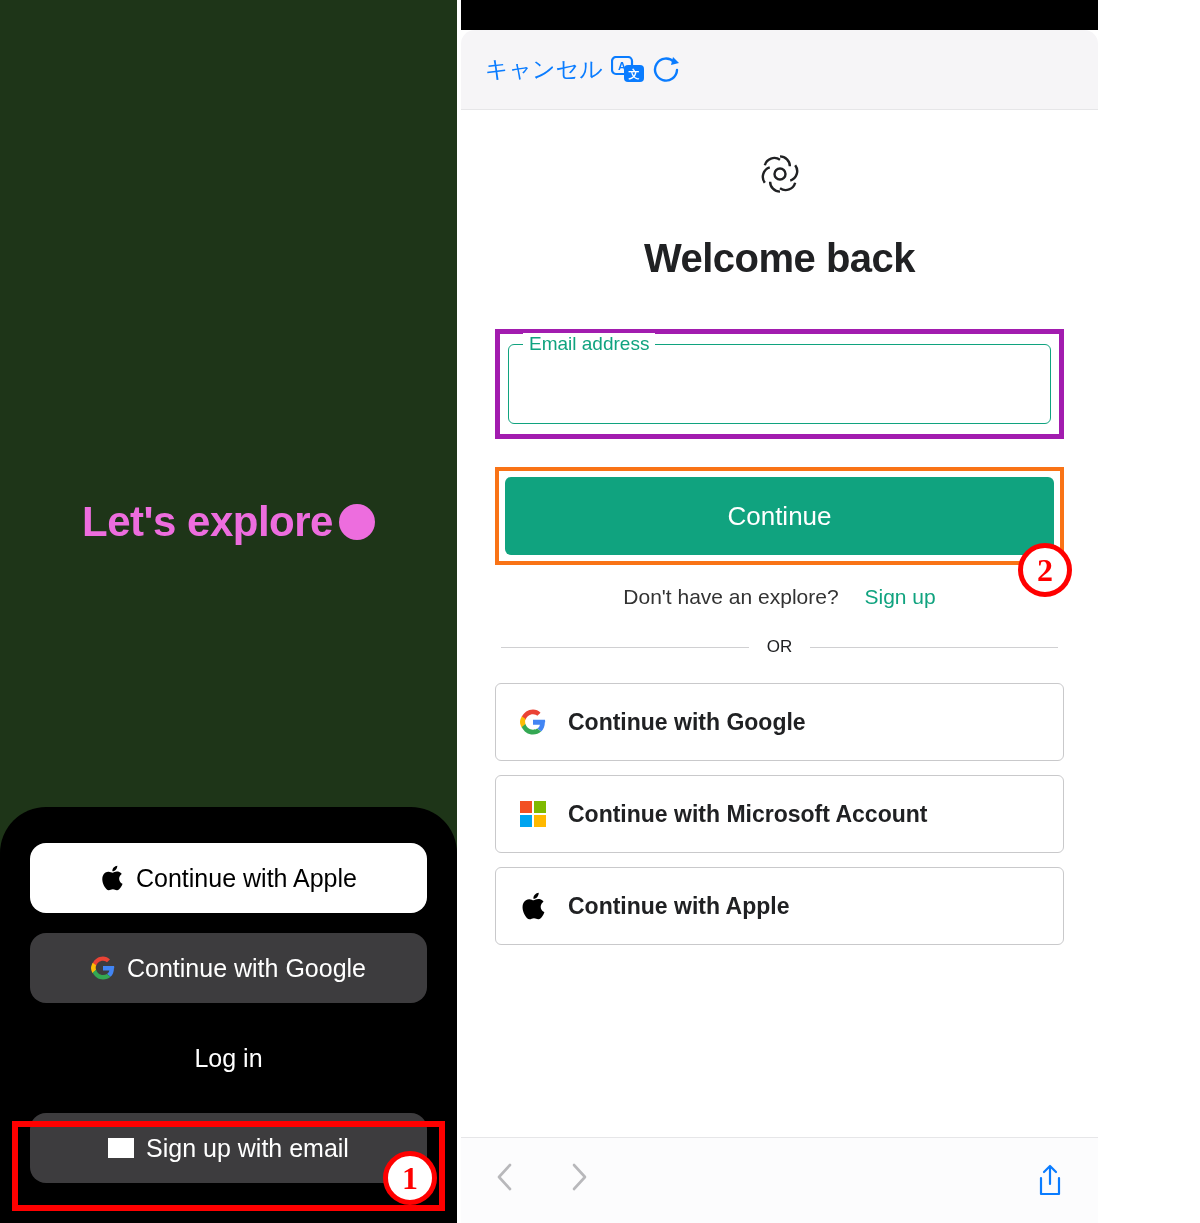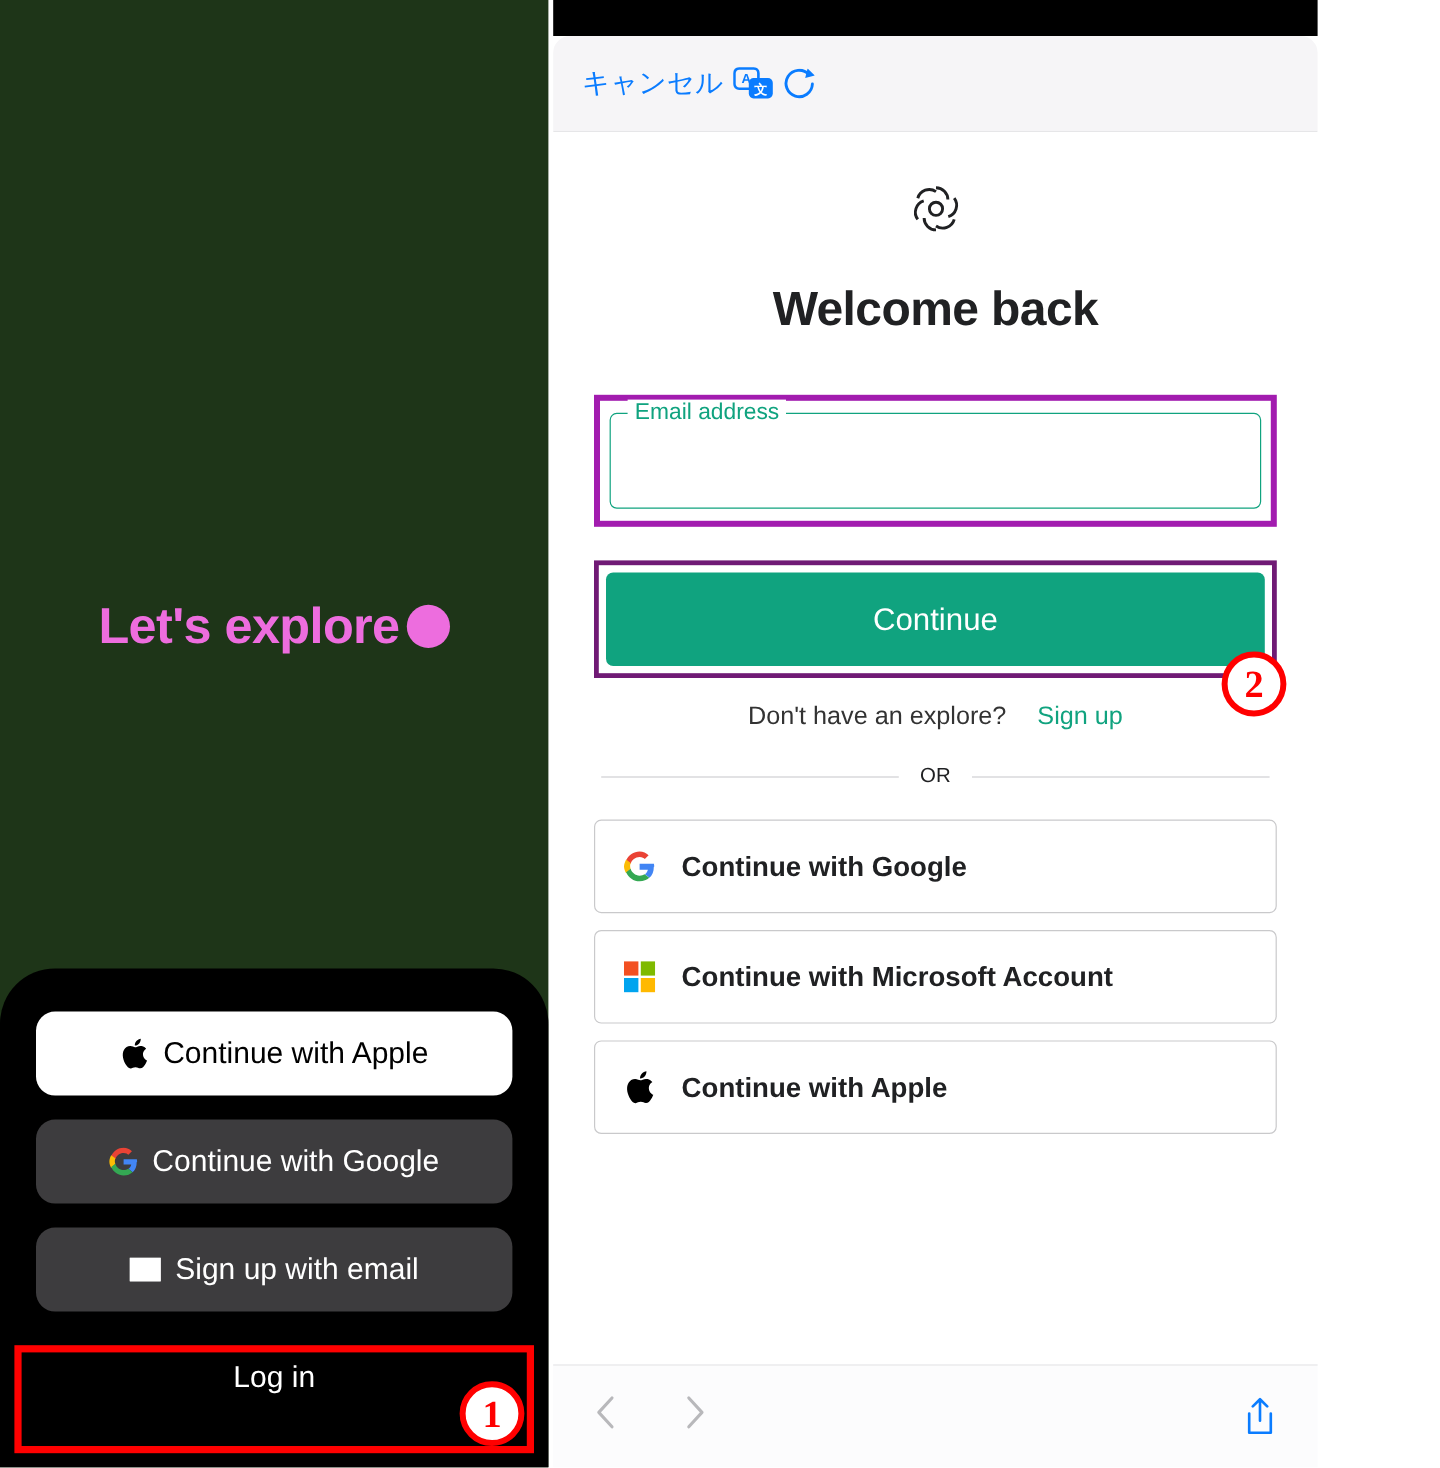--- a/index.html
+++ b/index.html
@@ -40,21 +40,21 @@
   .right-body { flex: 1; overflow: hidden; padding: 0 28px; }
   .logo-row { display: flex; justify-content: center; padding: 42px 0 40px 0; }
   .welcome { text-align: center; font-size: 40px; font-weight: 700; color: #202123; margin-bottom: 48px; letter-spacing: -0.5px;}
 
   .form-area { position: relative; padding: 0 6px; }
   .email-field-wrap { position: relative; border: 5px solid #a21caf; padding: 10px 8px 10px 8px; margin-bottom: 28px; }
   .email-box { position: relative; height: 80px; border: 1.5px solid #10a37f; border-radius: 6px; }
   .email-legend { position: absolute; top: -12px; left: 14px; background: #fff; padding: 0 6px; color: #10a37f; font-size: 19px; }
   .email-input { position: absolute; inset: 0; width: 100%; border: none; background: transparent; outline: none; font-size: 22px; padding: 0 16px; }
 
-  .continue-wrap { position: relative; border: 4px solid #701a75; padding: 6px; margin-bottom: 18px; }
+  .continue-wrap { position: relative; border: 4px solid #f97316; padding: 6px; margin-bottom: 18px; }
   .continue-btn { width: 100%; height: 78px; background: #10a37f; color: #fff; font-size: 26px; border: none; border-radius: 6px; cursor: pointer; }
   .annot-badge-2 { right: -12px; bottom: -36px; }
 
   .signup-row { text-align: center; color: #333; font-size: 21px; margin: 20px 0 28px 0; }
   .signup-link { color: #10a37f; margin-left: 20px; }
 
   .or-row { display: flex; align-items: center; gap: 18px; color: #202123; font-size: 17px; margin-bottom: 26px; padding: 0 6px;}
   .or-line { flex: 1; height: 1px; background: #d0d0d2; }
 
   .oauth-btn { width: 100%; height: 78px; border: 1px solid #c9c9cb; border-radius: 6px; background: #fff; display: flex; align-items: center; gap: 20px; padding: 0 22px; font-size: 23px; font-weight: 600; color: #202123; margin-bottom: 14px; cursor: pointer; text-align: left;}
@@ -94,35 +94,35 @@
           <svg width="24" height="24" viewBox="0 0 48 48">
               <path fill="#EA4335" d="M24 9.5c3.9 0 6.5 1.7 8 3.1l5.9-5.8C34.1 3.1 29.6 1 24 1 14.8 1 6.9 6.6 3.3 14.7l6.9 5.3C11.9 14 17.4 9.5 24 9.5z"></path>
               <path fill="#4285F4" d="M46.5 24.5c0-1.6-.1-3.1-.4-4.5H24v9h12.7c-.5 2.9-2.2 5.4-4.7 7l7.2 5.6c4.2-3.9 6.7-9.7 6.7-17.1z"></path>
               <path fill="#FBBC05" d="M10.2 28c-.5-1.5-.8-3.1-.8-4.7s.3-3.2.8-4.7l-6.9-5.3C1.6 16.8 0 20.3 0 24s1.6 7.2 3.3 10.7L10.2 28z"></path>
               <path fill="#34A853" d="M24 47c6.1 0 11.2-2 14.9-5.4l-7.2-5.6c-2 1.4-4.6 2.2-7.7 2.2-6.6 0-12.1-4.5-13.8-10.5l-6.9 5.3C6.9 41.4 14.8 47 24 47z"></path>
             </svg>
         </span>
         <span>Continue with Google</span>
       </button>
 
+      <button class="btn btn-login">
+        <span>Log in</span>
+      </button>
+
       <button class="btn btn-email">
         <span class="icon">
           <svg width="26" height="20" viewBox="0 0 26 20">
               <path fill="#fff" d="M0 0h26v20H0z M0 0l13 11L26 0 M0 20l9-9 M26 20l-9-9" stroke="#3d3c3e" stroke-width="1.6"></path>
               <path fill="#fff" d="M2 2h22L13 12 2 2z M2 18V4l11 9 11-9v14H2z"></path>
               <rect width="26" height="20" fill="#fff"></rect>
               <path d="M0 0 13 10 26 0Z" fill="#3d3c3e"></path>
               <path d="M0 0H26V20H0Z M1.5 3 13 11 24.5 3V18.5H1.5Z" fill="#fff"></path>
             </svg>
         </span>
         <span>Sign up with email</span>
-      </button>
-
-      <button class="btn btn-login">
-        <span>Log in</span>
       </button>
     </div>
 
     <div class="annot-box-1"></div>
     <div class="annot-badge annot-badge-1">
       <span>1</span>
     </div>
   </div>
 
   <div class="divider"></div>

